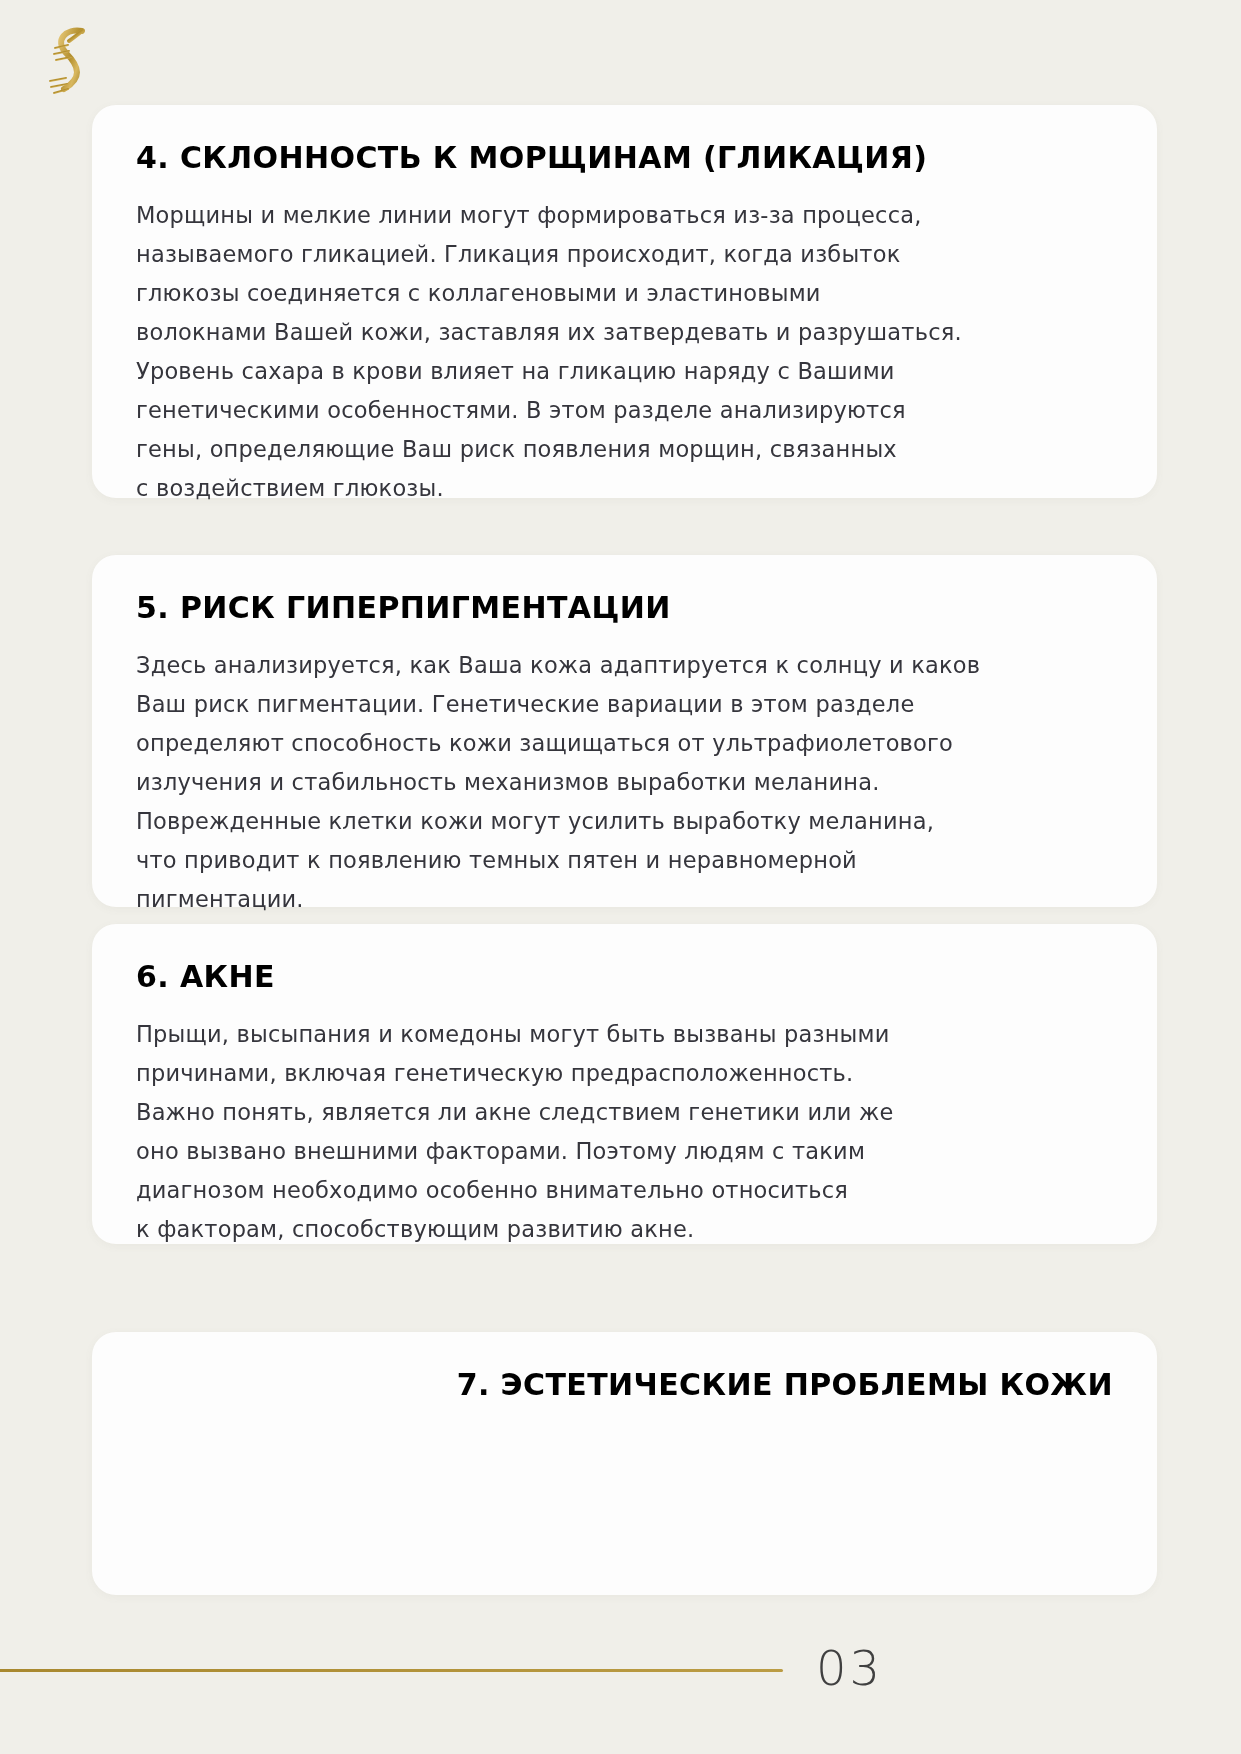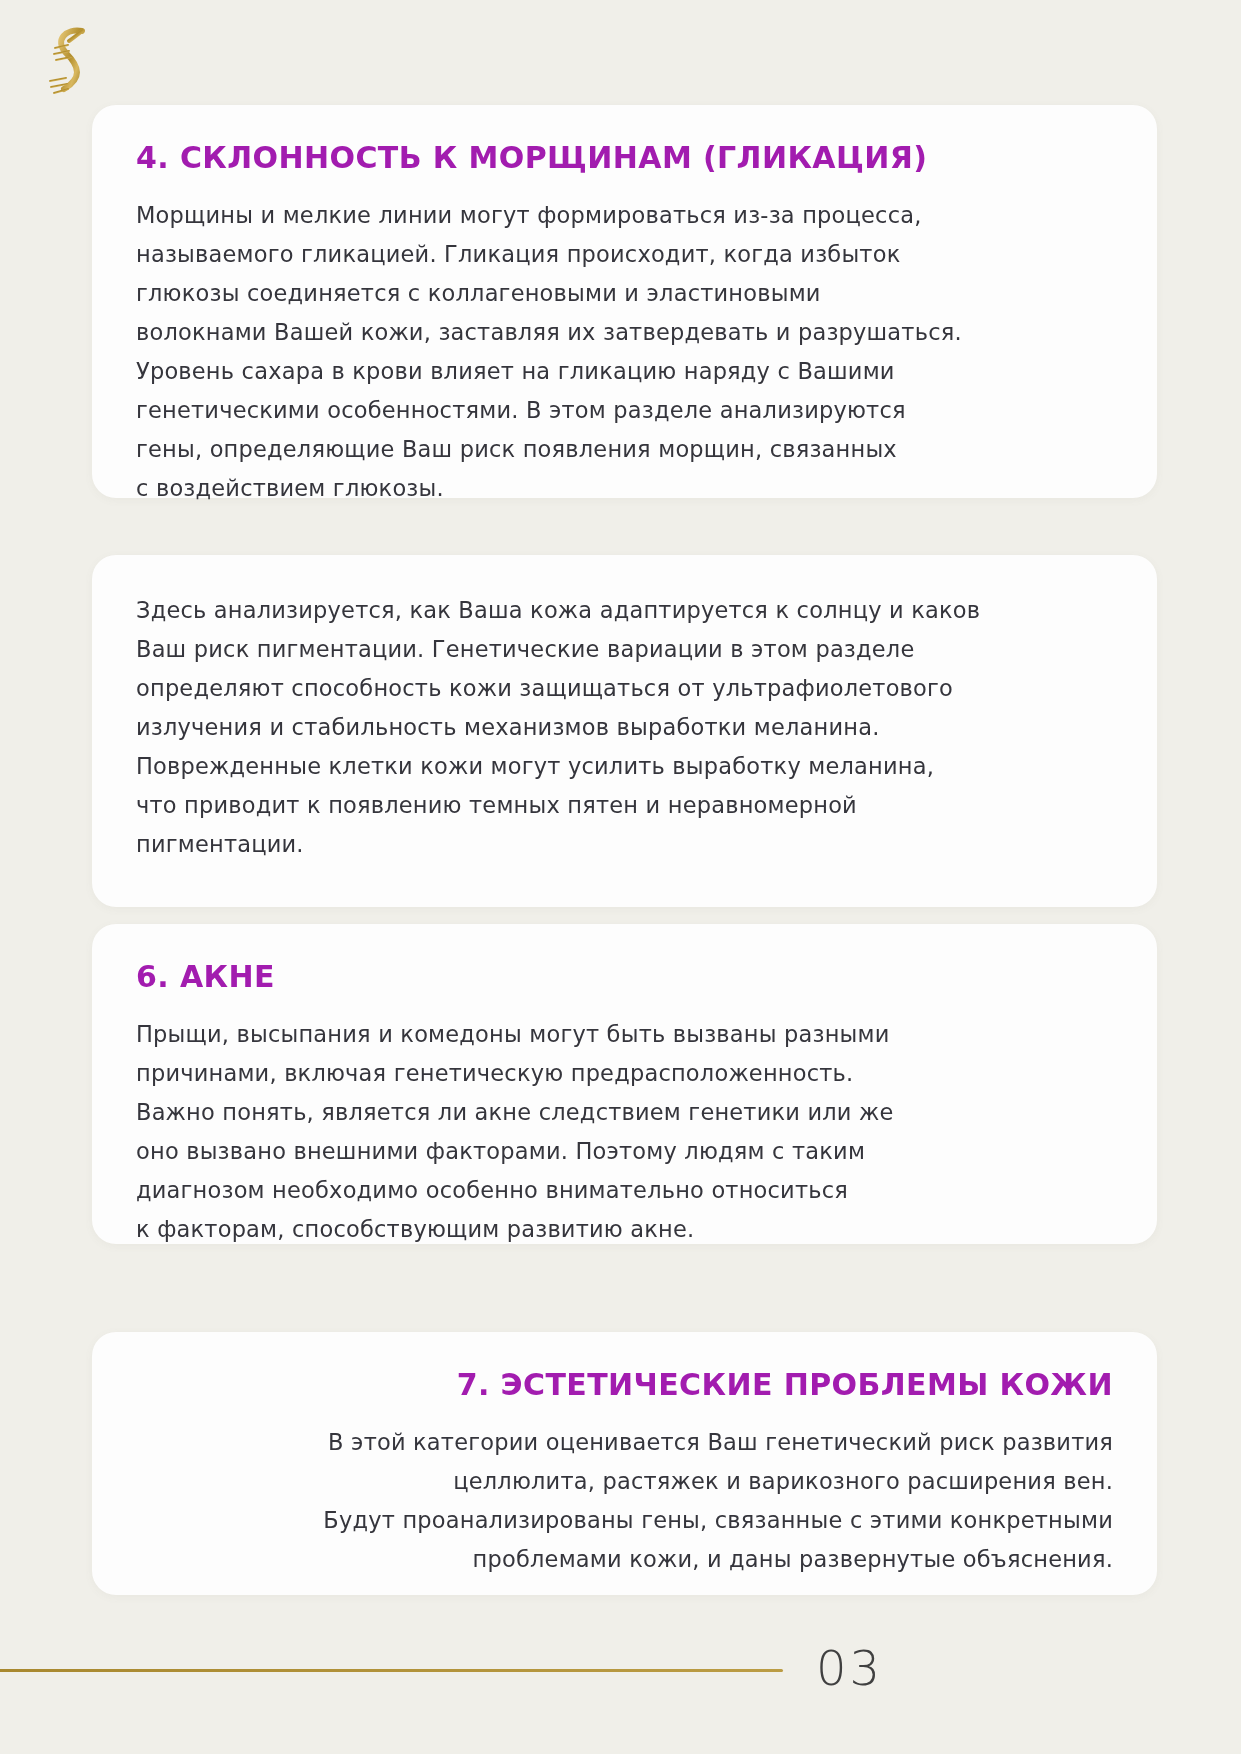--- a/index.html
+++ b/index.html
@@ -19,21 +19,21 @@
     box-shadow:0 2px 8px rgba(120,120,110,0.06);
     padding:36px 44px;box-sizing:border-box;
   }
   .card-1{top:105px;height:393px;}
   .card-2{top:555px;height:352px;}
   .card-3{top:924px;height:320px;}
   .card-4{top:1332px;height:263px;text-align:right;}
   .card h2{
     margin:0 0 21px 0;
     font-size:30px;line-height:34px;
-    font-weight:700;color:#a21caf;
+    font-weight:700;color:#000000;
     letter-spacing:0.4px;
   }
   .card p{
     margin:0;
     font-size:22.5px;line-height:39px;
     color:#35353c;
     white-space:pre-line;
     letter-spacing:0.2px;
   }
   .footer-line{
@@ -83,20 +83,21 @@
 называемого гликацией. Гликация происходит, когда избыток
 глюкозы соединяется с коллагеновыми и эластиновыми
 волокнами Вашей кожи, заставляя их затвердевать и разрушаться.
 Уровень сахара в крови влияет на гликацию наряду с Вашими
 генетическими особенностями. В этом разделе анализируются
 гены, определяющие Ваш риск появления морщин, связанных
 с воздействием глюкозы.</p>
 </section>
 
 <section class="card card-2">
+  <h2>5. РИСК ГИПЕРПИГМЕНТАЦИИ</h2>
   <p>Здесь анализируется, как Ваша кожа адаптируется к солнцу и каков
 Ваш риск пигментации. Генетические вариации в этом разделе
 определяют способность кожи защищаться от ультрафиолетового
 излучения и стабильность механизмов выработки меланина.
 Поврежденные клетки кожи могут усилить выработку меланина,
 что приводит к появлению темных пятен и неравномерной
 пигментации.</p>
 </section>
 
 <section class="card card-3">
@@ -104,20 +105,16 @@
   <p>Прыщи, высыпания и комедоны могут быть вызваны разными
 причинами, включая генетическую предрасположенность.
 Важно понять, является ли акне следствием генетики или же
 оно вызвано внешними факторами. Поэтому людям с таким
 диагнозом необходимо особенно внимательно относиться
 к факторам, способствующим развитию акне.</p>
 </section>
 
 <section class="card card-4">
   <h2>7. ЭСТЕТИЧЕСКИЕ ПРОБЛЕМЫ КОЖИ</h2>
-  <p>В этой категории оценивается Ваш генетический риск развития
-целлюлита, растяжек и варикозного расширения вен.
-Будут проанализированы гены, связанные с этими конкретными
-проблемами кожи, и даны развернутые объяснения.</p>
 </section>
 
 <div class="footer-line"></div>
 <div class="page-number">03</div>
 
 </body></html>

